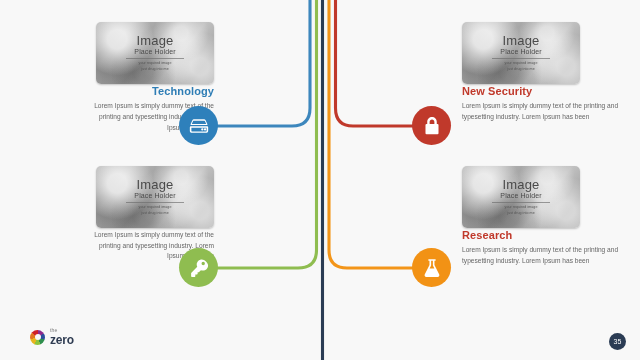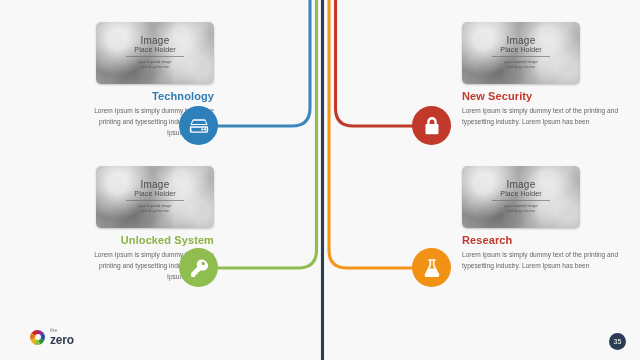--- a/index.html
+++ b/index.html
@@ -44,27 +44,27 @@
   }
   .card.left  .ph { margin-left:auto; margin-right:54px; }
   .card.right .ph { margin-left:54px; }
 
   .ph-inner {
     position:absolute; inset:0;
     display:flex; flex-direction:column;
     align-items:center; justify-content:center;
     text-align:center;
   }
-  .ph-t1 { font-size:10px; color:#4a4a4a; line-height:1.05; letter-spacing:.2px; }
+  .ph-t1 { font-size:13px; color:#4a4a4a; line-height:1.05; letter-spacing:.2px; }
   .ph-t2 { font-size:7px; color:#4a4a4a; line-height:1.15; letter-spacing:.1px; }
   .ph-rule { width:58px; height:1px; background:#6b6b6b; opacity:.65; margin:2px 0 2.5px; }
   .ph-sub { font-size:3.6px; color:#565656; line-height:1.5; letter-spacing:.05px; }
 
   
-  .txt { margin-top:5px; width:182px; }
+  .txt { width:182px; }
   .card.left  .txt { margin-left:auto; padding-right:54px; }
   .card.right .txt { margin-left:54px; }
   .ttl { font-size:11px; font-weight:bold; line-height:1.4; letter-spacing:.1px; }
   .body { font-size:6.6px; color:#666; line-height:1.62; margin-top:2px; }
 
   
   .bub {
     position:absolute;
     width:39px; height:39px;
     border-radius:50%;
@@ -165,21 +165,20 @@
     <div class="ph">
       <div class="ph-inner">
         <div class="ph-t1">Image</div>
         <div class="ph-t2">Place Holder</div>
         <div class="ph-rule"></div>
         <div class="ph-sub">your required image</div>
         <div class="ph-sub">just drug into me</div>
       </div>
     </div>
     <div class="txt">
-      <div class="ttl" style="color:#8cb342">Unlocked System</div>
       <div class="body">Lorem Ipsum is simply dummy text of the printing and typesetting industry. Lorem Ipsum has been</div>
     </div>
   </div>
   <div class="bub" style="left:179px;top:248px;background:#8fbd50">
     <svg viewBox="0 0 24 24" fill="#fff">
       <path d="M15.1 2.6c-3.1 0-5.6 2.5-5.6 5.6 0 .9.2 1.7.6 2.5l-6.4 6.4c-.2.2-.3.5-.3.8v2.7c0 .6.5 1.1 1.1 1.1h2.4c.6 0 1.1-.5 1.1-1.1v-1.4h1.4c.6 0 1.1-.5 1.1-1.1v-1.4h1.3l2.3-2.3c.7.3 1.4.4 2.2.4 3.1 0 5.6-2.5 5.6-5.6S18.2 2.6 15.1 2.6zm1.5 6.3a1.85 1.85 0 1 1 0-3.7 1.85 1.85 0 0 1 0 3.7z"></path>
     </svg>
   </div>
 
   <div class="card right row2">

